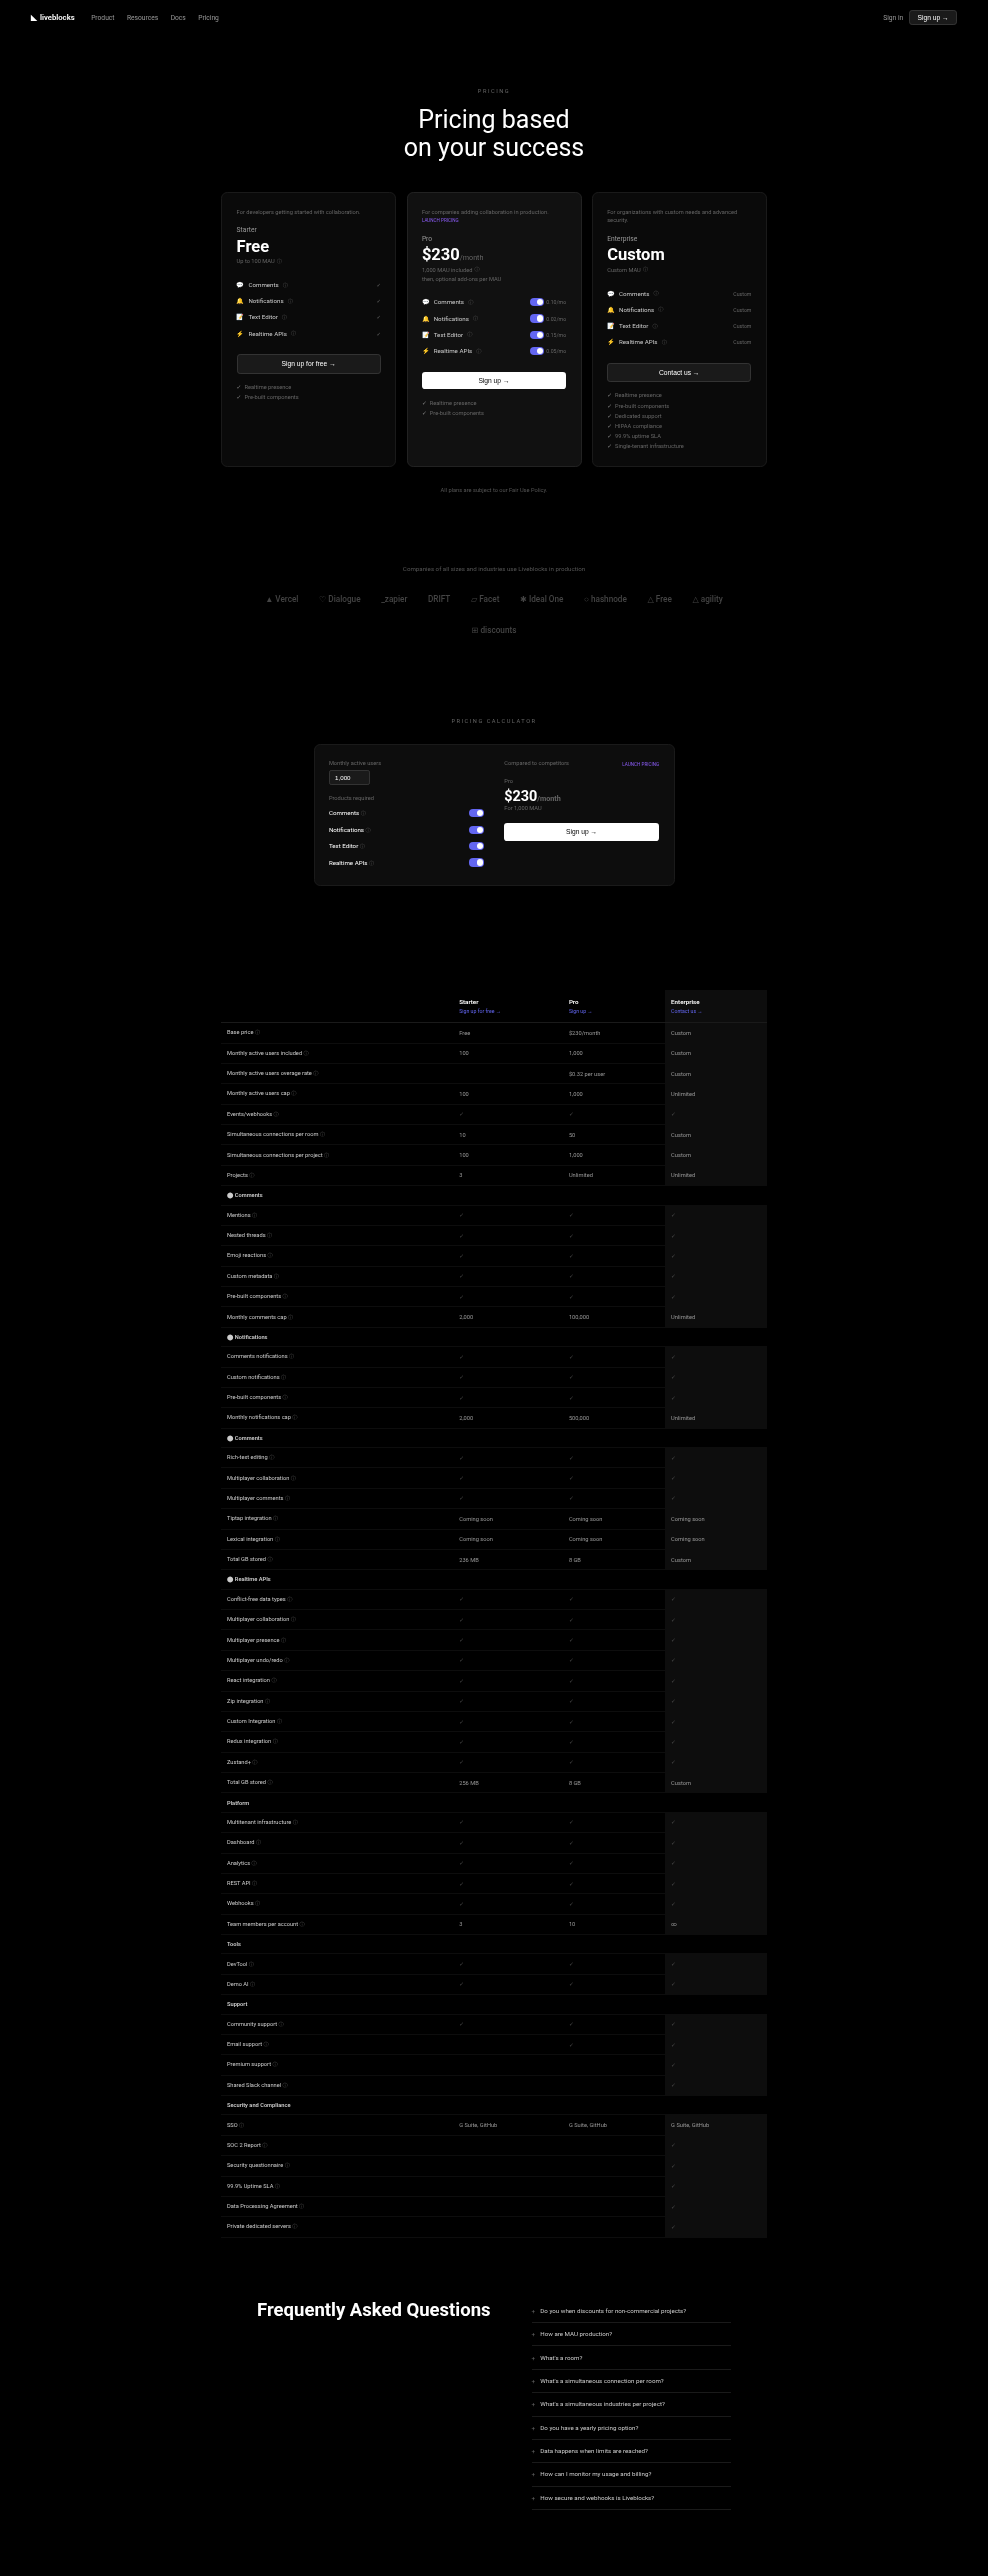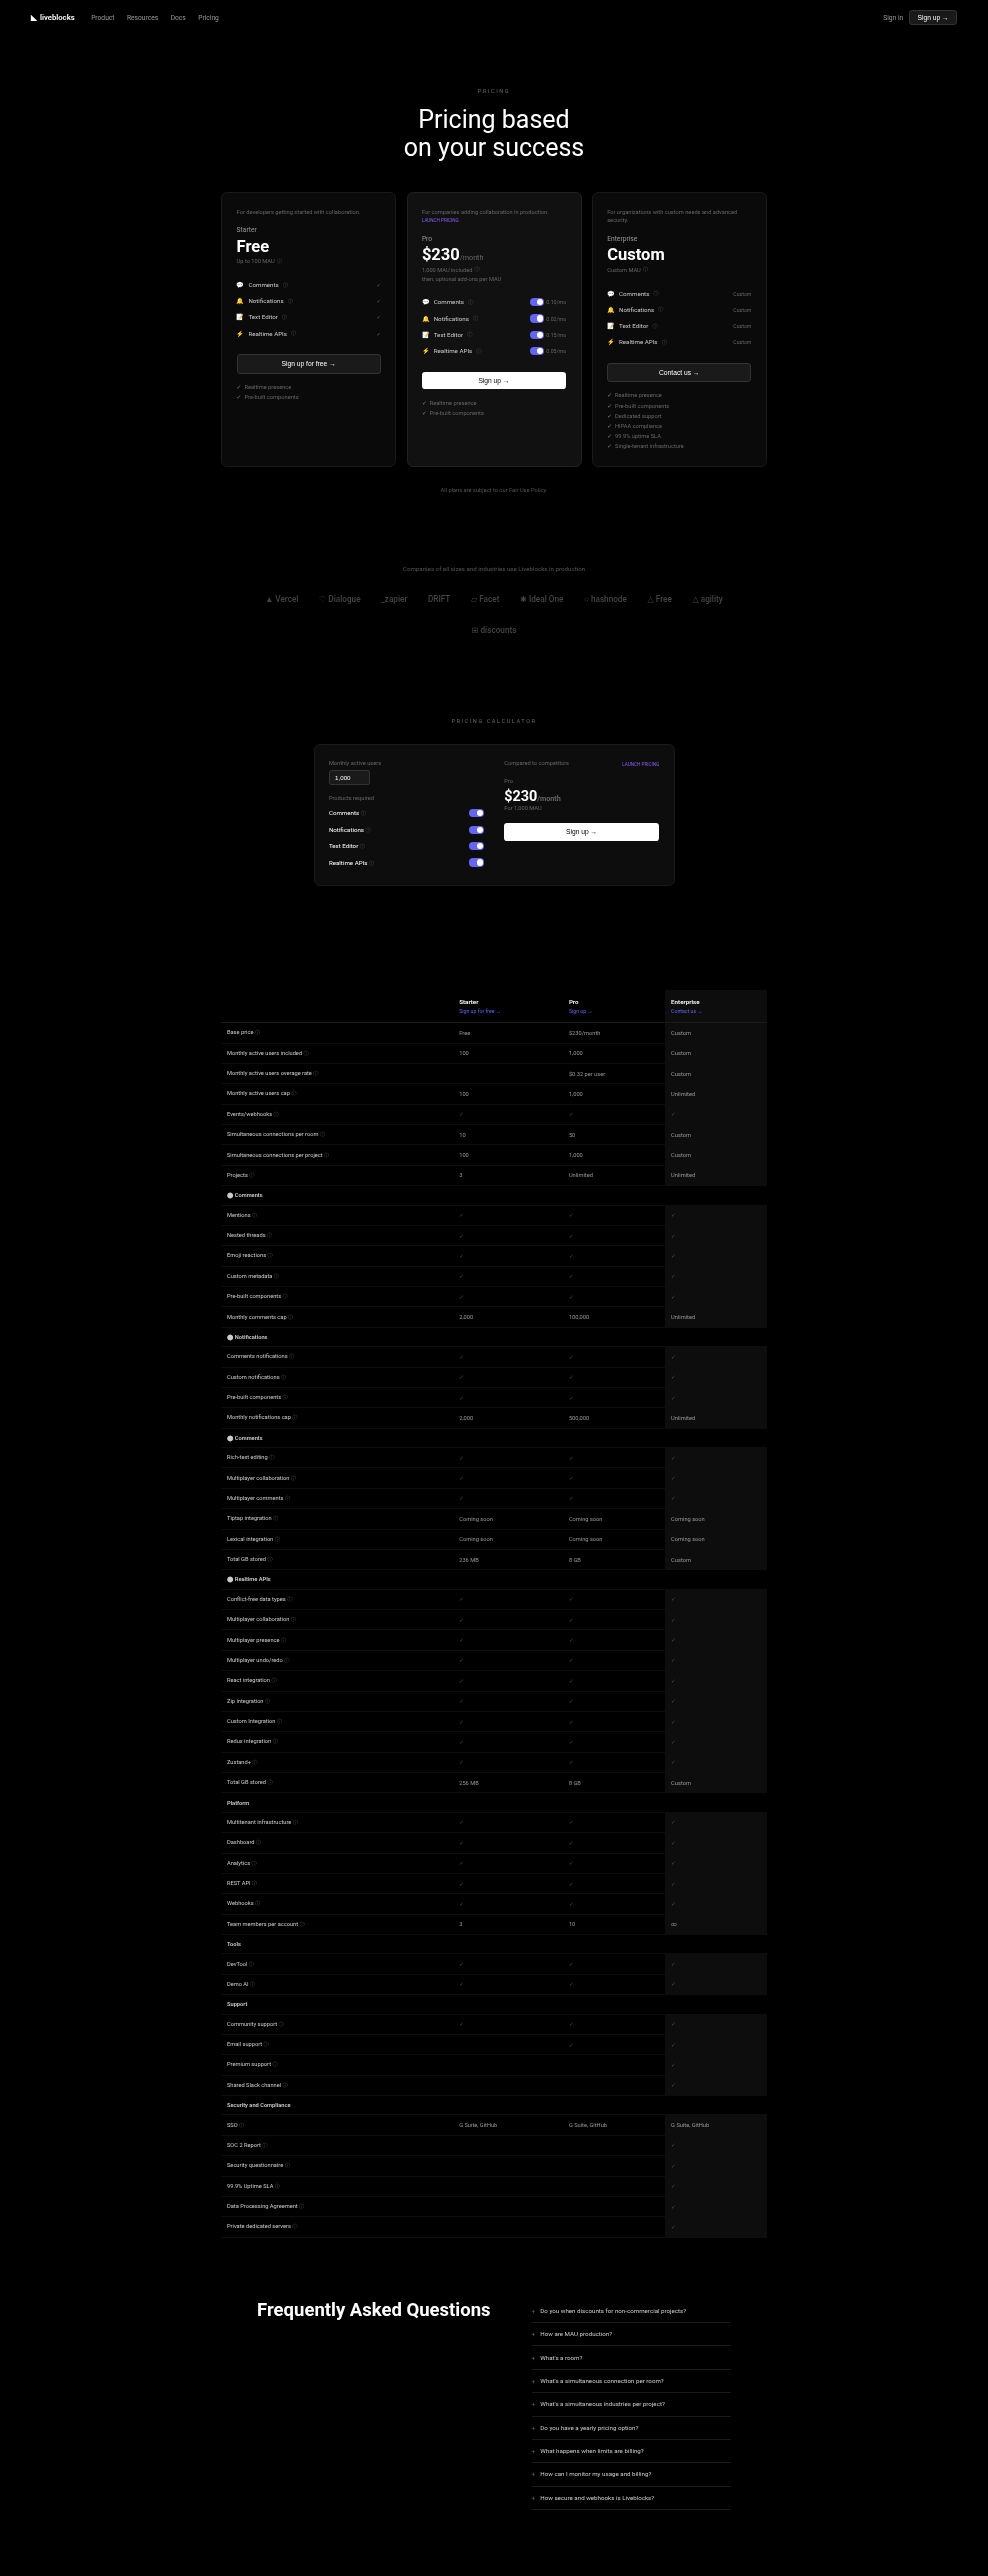--- a/index.html
+++ b/index.html
@@ -687,18 +687,18 @@
   <div class="faq-left">
     <h2>Frequently Asked Questions</h2>
   </div>
   <div class="faq-right" id="faq-list">
       <div class="faq-item">Do you when discounts for non-commercial projects?</div>
       <div class="faq-item">How are MAU production?</div>
       <div class="faq-item">What's a room?</div>
       <div class="faq-item">What's a simultaneous connection per room?</div>
       <div class="faq-item">What's a simultaneous industries per project?</div>
       <div class="faq-item">Do you have a yearly pricing option?</div>
-      <div class="faq-item">What happens when limits are billing?</div>
+      <div class="faq-item">Data happens when limits are reached?</div>
       <div class="faq-item">How can I monitor my usage and billing?</div>
       <div class="faq-item">How secure and webhooks is Liveblocks?</div>
     </div>
 </section>
 
 
 </body></html>

